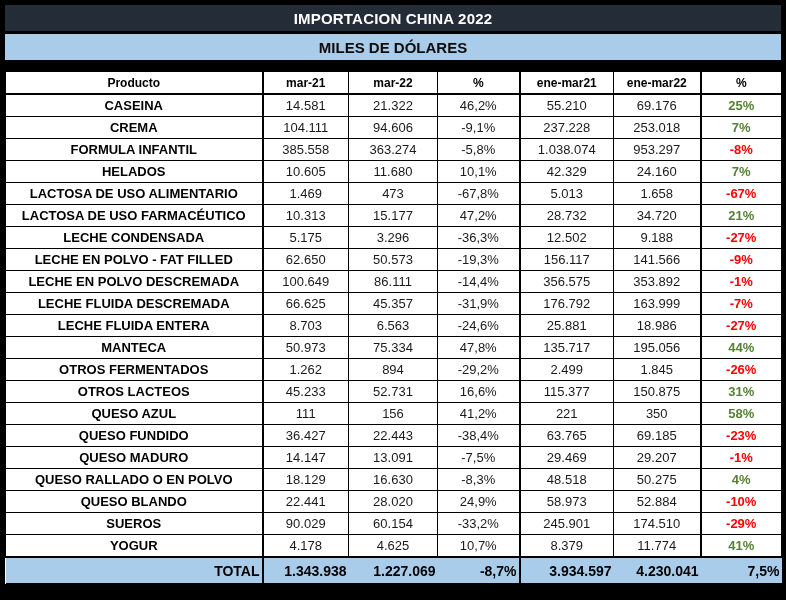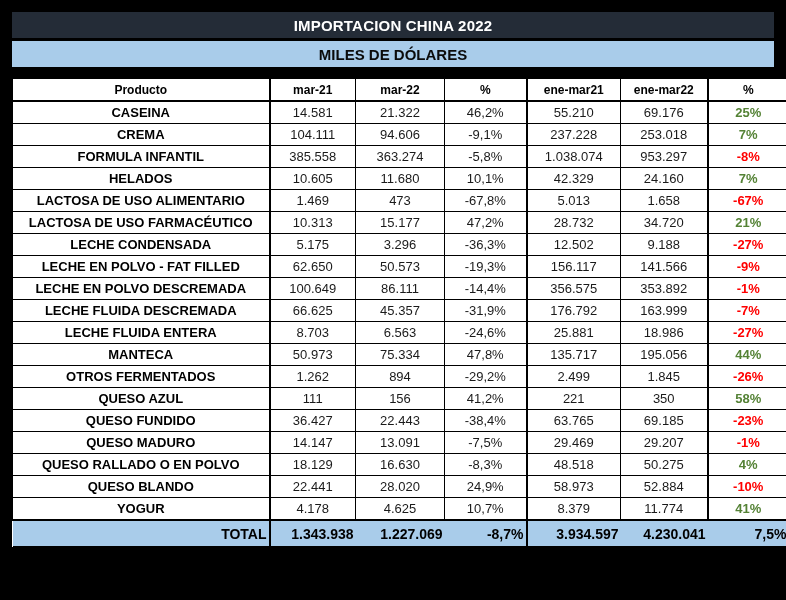--- a/index.html
+++ b/index.html
@@ -13,21 +13,21 @@
   html,body{margin:0;padding:0;}
   body{
     font-family:"Liberation Sans","DejaVu Sans",sans-serif;
     background:#ffffff;
   }
   .sheet{
     width:786px;
     height:600px;
     box-sizing:border-box;
     background:var(--grid);
-    padding:12px;
+    padding:5px;
     overflow:hidden;
   }
   .title-bar{
     height:26px;
     background:var(--title-bg);
     color:var(--title-text);
     font-size:15px;
     font-weight:bold;
     display:flex;
     align-items:center;
@@ -237,20 +237,29 @@
         <tr>
           <td class="product">OTROS FERMENTADOS</td>
           <td class="thick-left">1.262</td>
           <td>894</td>
           <td>-29,2%</td>
           <td class="thick-left">2.499</td>
           <td>1.845</td>
           <td class="thick-left neg">-26%</td>
         </tr>
         <tr>
+          <td class="product">OTROS LACTEOS</td>
+          <td class="thick-left">45.233</td>
+          <td>52.731</td>
+          <td>16,6%</td>
+          <td class="thick-left">115.377</td>
+          <td>150.875</td>
+          <td class="thick-left pos">31%</td>
+        </tr>
+        <tr>
           <td class="product">QUESO AZUL</td>
           <td class="thick-left">111</td>
           <td>156</td>
           <td>41,2%</td>
           <td class="thick-left">221</td>
           <td>350</td>
           <td class="thick-left pos">58%</td>
         </tr>
         <tr>
           <td class="product">QUESO FUNDIDO</td>
@@ -280,20 +289,29 @@
           <td class="thick-left pos">4%</td>
         </tr>
         <tr>
           <td class="product">QUESO BLANDO</td>
           <td class="thick-left">22.441</td>
           <td>28.020</td>
           <td>24,9%</td>
           <td class="thick-left">58.973</td>
           <td>52.884</td>
           <td class="thick-left neg">-10%</td>
+        </tr>
+        <tr>
+          <td class="product">SUEROS</td>
+          <td class="thick-left">90.029</td>
+          <td>60.154</td>
+          <td>-33,2%</td>
+          <td class="thick-left">245.901</td>
+          <td>174.510</td>
+          <td class="thick-left neg">-29%</td>
         </tr>
         <tr>
           <td class="product">YOGUR</td>
           <td class="thick-left">4.178</td>
           <td>4.625</td>
           <td>10,7%</td>
           <td class="thick-left">8.379</td>
           <td>11.774</td>
           <td class="thick-left pos">41%</td>
         </tr>

